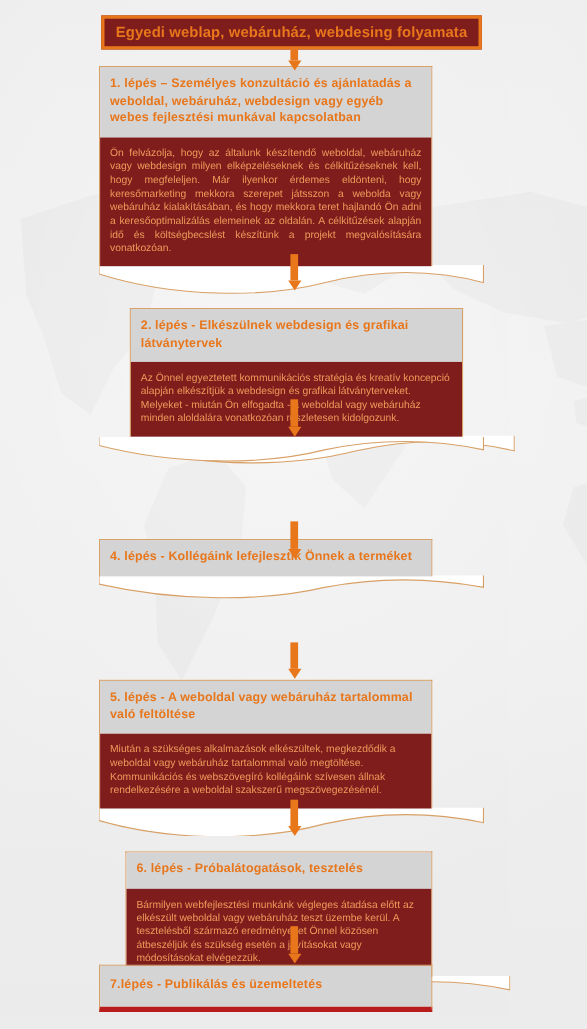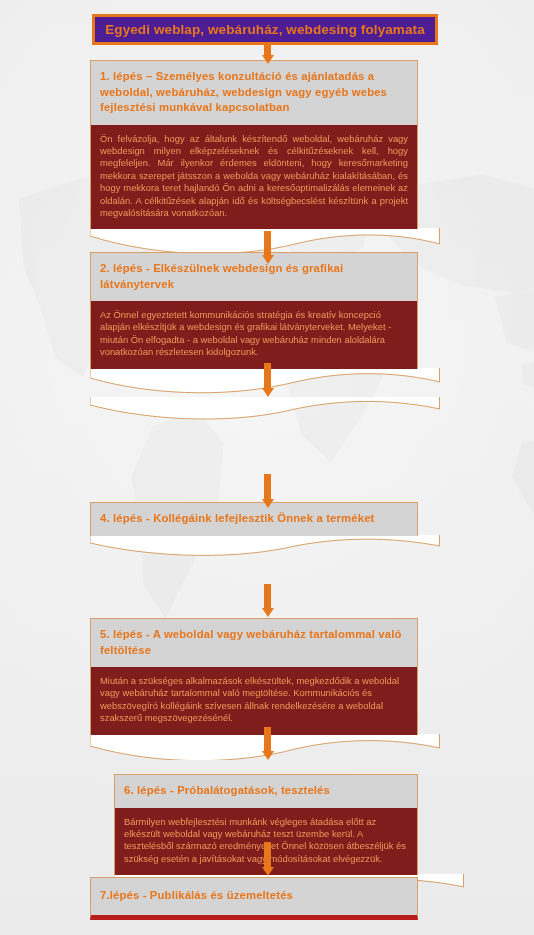--- a/index.html
+++ b/index.html
@@ -41,21 +41,21 @@
     z-index: 2;
     width: 534px;
     padding: 0;
   }
 
   .title-box {
     position: absolute;
     left: 92px; top: 14px;
     width: 346px; height: 31px;
     border: 3px solid #E8761B;
-    background: #4c1d95;
+    background: #7f1d1d;
     display: flex;
     align-items: center;
     justify-content: center;
   }
   .title-box .title-text {
     color: #E8761B;
     font-weight: bold;
     font-size: 13.5px;
     letter-spacing: .1px;
     white-space: nowrap;
@@ -78,21 +78,21 @@
     margin: 0 auto;
     border-left: 6.5px solid transparent;
     border-right: 6.5px solid transparent;
     border-top: 9px solid #E8761B;
   }
 
   
   .step {
     position: absolute;
     left: 90px;
-    width: 328px;
+    width: 303px;
     z-index: 3;
   }
   .step-inner {
     position: relative;
     border: 1px solid #D8A066;
     border-bottom: none;
     background: #ffffff;
   }
   .step-head {
     background: #d4d4d4;
@@ -201,21 +201,21 @@
       <div class="step-body justify">Ön felvázolja, hogy az általunk készítendő weboldal, webáruház vagy webdesign milyen elképzeléseknek és célkitűzéseknek kell, hogy megfeleljen. Már ilyenkor érdemes eldönteni, hogy keresőmarketing mekkora szerepet játsszon a webolda vagy webáruház kialakításában, és hogy mekkora teret hajlandó Ön adni a keresőoptimalizálás elemeinek az oldalán. A célkitűzések alapján idő és költségbecslést készítünk a projekt megvalósítására vonatkozóan.</div>
     </div>
     <svg class="wave" viewBox="0 0 350 26" preserveAspectRatio="none">
       <path d="M0,0 L0,8 C70,30 150,30 205,16 C262,2 312,6 350,16 L350,0 Z" fill="#ffffff"></path>
       <path d="M0,8 C70,30 150,30 205,16 C262,2 312,6 350,16" fill="none" stroke="#D8A066" stroke-width="1"></path>
       <line x1="0" y1="0" x2="0" y2="8" stroke="#D8A066" stroke-width="1"></line>
       <line x1="349.5" y1="0" x2="349.5" y2="16" stroke="#D8A066" stroke-width="1"></line>
     </svg>
   </div>
 
-  <div class="step" style="top:252px;">
+  <div class="step" style="top:280px;margin-left:28px;">
     <div class="step-inner">
       <div class="step-head">2. lépés - Elkészülnek webdesign és grafikai látványtervek</div>
       <div class="step-body">Az Önnel egyeztetett kommunikációs stratégia és kreatív koncepció alapján elkészítjük a webdesign és grafikai látványterveket. Melyeket - miután Ön elfogadta - a weboldal vagy webáruház minden aloldalára vonatkozóan részletesen kidolgozunk.</div>
     </div>
     <svg class="wave" viewBox="0 0 350 26" preserveAspectRatio="none">
       <path d="M0,0 L0,10 C70,30 150,28 205,14 C262,1 312,5 350,14 L350,0 Z" fill="#ffffff"></path>
       <path d="M0,10 C70,30 150,28 205,14 C262,1 312,5 350,14" fill="none" stroke="#D8A066" stroke-width="1"></path>
       <line x1="0" y1="0" x2="0" y2="10" stroke="#D8A066" stroke-width="1"></line>
       <line x1="349.5" y1="0" x2="349.5" y2="14" stroke="#D8A066" stroke-width="1"></line>
     </svg>
@@ -223,21 +223,21 @@
 
   <div class="step" style="top:398px;">
     <svg class="wave" viewBox="0 0 350 26" preserveAspectRatio="none">
       <path d="M0,0 L0,8 C70,26 150,26 205,12 C262,0 312,4 350,12 L350,0 Z" fill="#ffffff"></path>
       <path d="M0,8 C70,26 150,26 205,12 C262,0 312,4 350,12" fill="none" stroke="#D8A066" stroke-width="1"></path>
       <line x1="0" y1="0" x2="0" y2="8" stroke="#D8A066" stroke-width="1"></line>
       <line x1="349.5" y1="0" x2="349.5" y2="12" stroke="#D8A066" stroke-width="1"></line>
     </svg>
   </div>
 
-  <div class="step" style="top:502px;">
+  <div class="step" style="top:490px;">
     <div class="step-inner">
       <div class="step-head">4. lépés - Kollégáink lefejlesztik Önnek a terméket</div>
     </div>
     <svg class="wave" viewBox="0 0 350 26" preserveAspectRatio="none">
       <path d="M0,0 L0,8 C70,24 150,24 205,11 C262,0 312,4 350,11 L350,0 Z" fill="#ffffff"></path>
       <path d="M0,8 C70,24 150,24 205,11 C262,0 312,4 350,11" fill="none" stroke="#D8A066" stroke-width="1"></path>
       <line x1="0" y1="0" x2="0" y2="8" stroke="#D8A066" stroke-width="1"></line>
       <line x1="349.5" y1="0" x2="349.5" y2="11" stroke="#D8A066" stroke-width="1"></line>
     </svg>
   </div>

